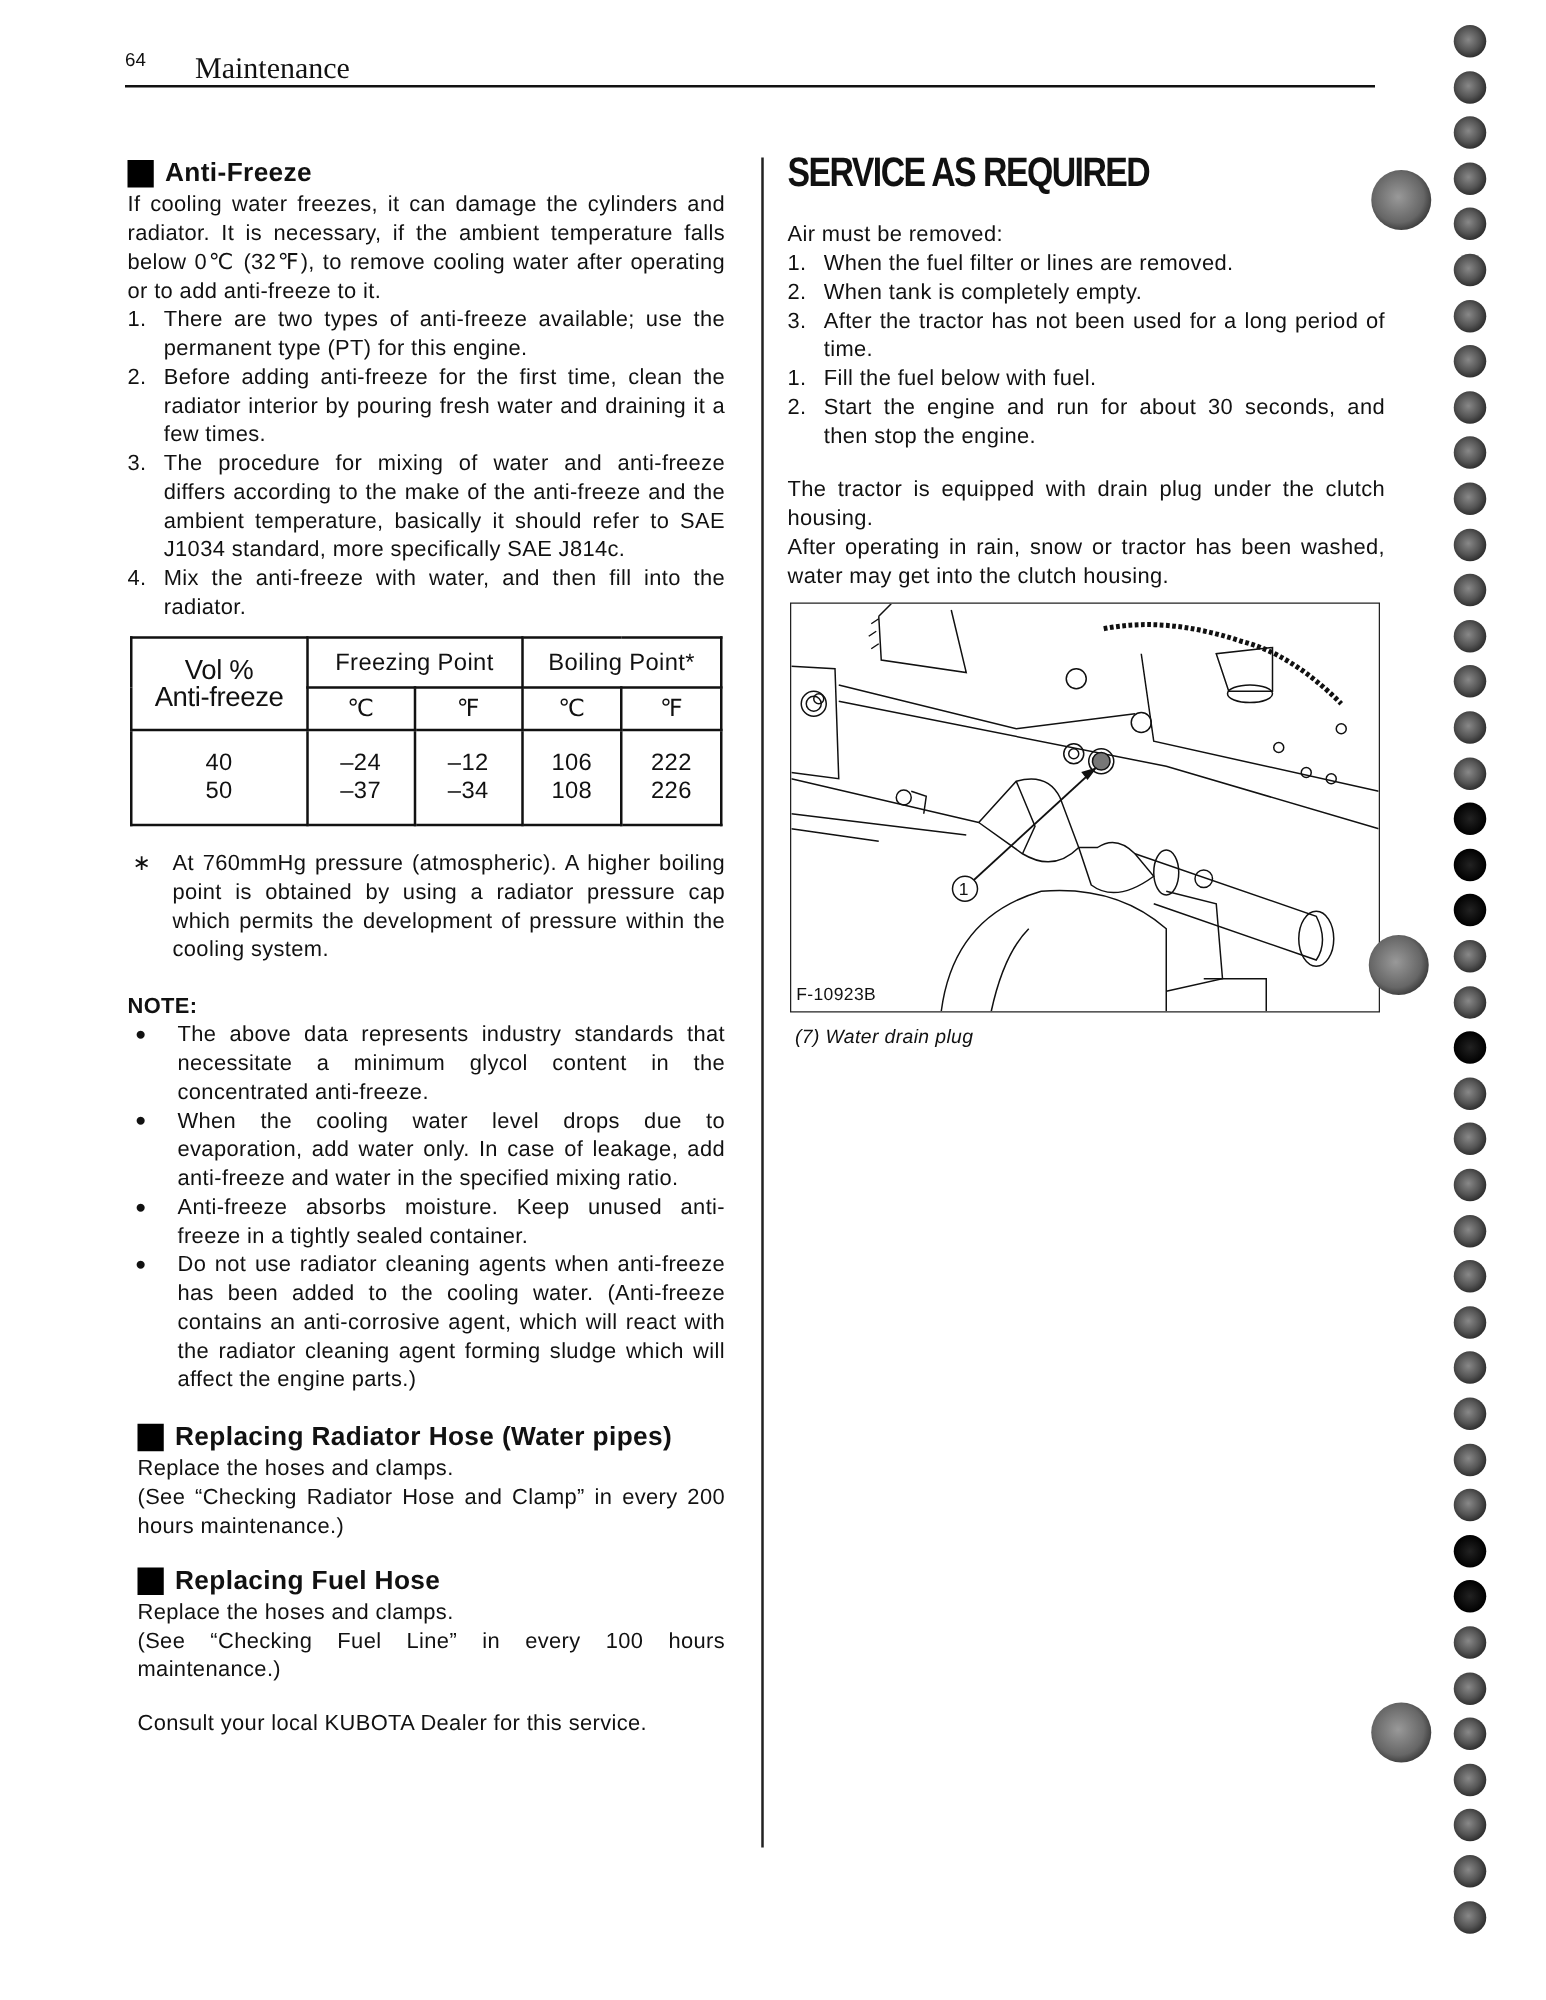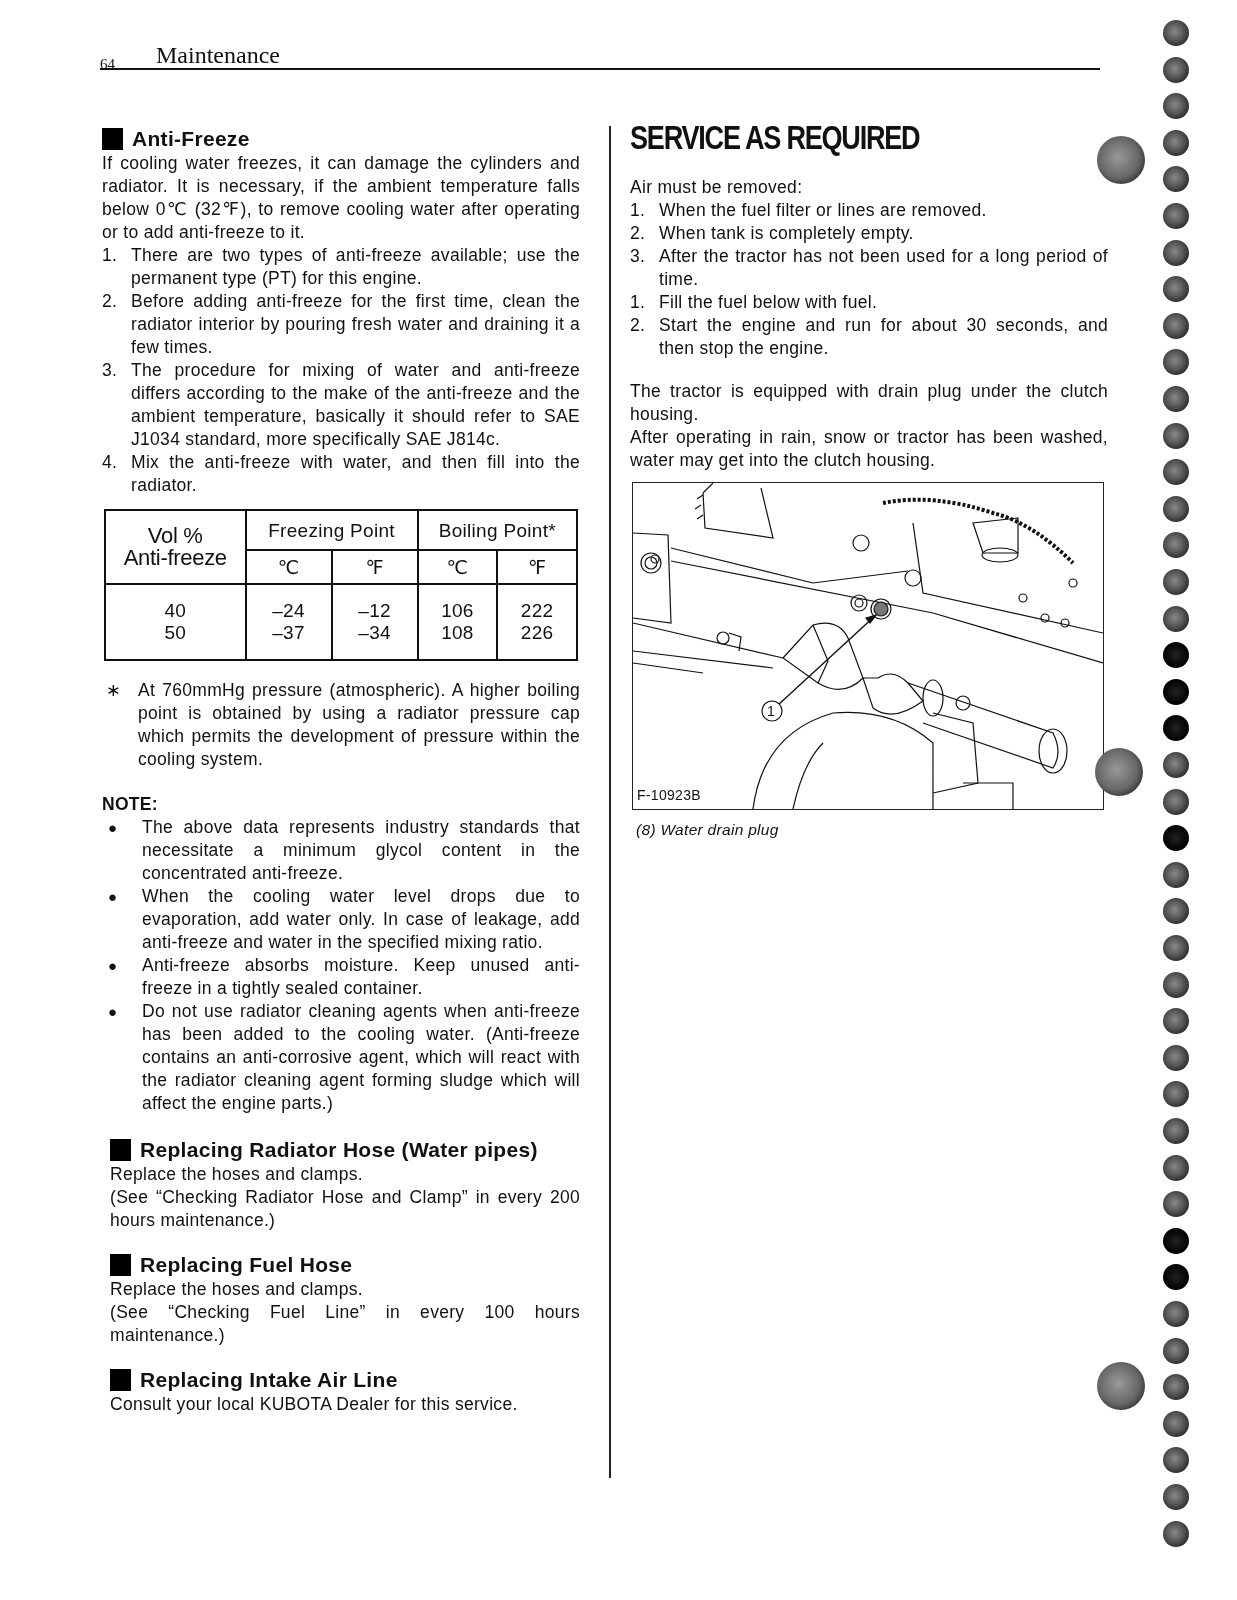--- a/index.html
+++ b/index.html
@@ -1,21 +1,21 @@
 <!DOCTYPE html>
 <html><head>
 <meta charset="utf-8">
 <style>
   html, body { margin: 0; padding: 0; background: #ffffff; }
   body {
     width: 1237px; height: 1600px; position: relative; overflow: hidden;
     font-family: "Liberation Sans", "DejaVu Sans", sans-serif; color: #111;
   }
   .header { position: absolute; left: 100px; top: 40px; width: 1000px; height: 30px; }
-  .page-num { position: absolute; left: 0; top: 16px; font-size: 15px; font-family: Liberation Serif, serif; }
+  .page-num { position: absolute; left: 0; top: 0; font-size: 15px; }
   .chapter { position: absolute; left: 56px; top: 2px; font-family: "Liberation Serif", "DejaVu Serif", serif; font-size: 24px; }
   .header-rule { position: absolute; left: 0; top: 28px; width: 1000px; height: 2px; background: #111; }
 
   .col { position: absolute; font-size: 17.5px; line-height: 23px; letter-spacing: 0.3px; }
   .col-left { left: 102px; top: 126px; width: 478px; }
   .col-right { left: 630px; top: 118px; width: 478px; }
   .divider { position: absolute; left: 609px; top: 126px; width: 1.5px; height: 1352px; background: #222; }
 
   .sec-h { font-weight: bold; font-size: 21px; line-height: 26px; margin: 0; display: flex; align-items: center; }
   .sq { display: inline-block; width: 21px; height: 22px; background: #000; margin-right: 9px; flex: none; }
@@ -155,24 +155,20 @@
   <section style="margin-top:20px; padding-left:8px;">
     <h2 class="sec-h">
       <span class="sq"></span>
       <span>Replacing Fuel Hose</span>
     </h2>
     <p>Replace the hoses and clamps.</p>
     <p class="justify">(See “Checking Fuel Line” in every 100 hours maintenance.)</p>
   </section>
 
   <section style="margin-top:20px; padding-left:8px;">
-    <h2 class="sec-h">
-      <span class="sq"></span>
-      <span>Replacing Intake Air Line</span>
-    </h2>
     <p>Consult your local KUBOTA Dealer for this service.</p>
   </section>
 </div>
 
 <div class="divider"></div>
 
 <div class="col col-right">
   <h1 class="big-title">SERVICE AS REQUIRED</h1>
 
   <section>
@@ -255,21 +251,21 @@
 
         <path d="M145 222 L243 132" stroke-width="1.4"></path>
         <path d="M243 132 l-10 3 l4 5 z" fill="#111"></path>
       </svg>
       <svg width="470" height="326" style="position:absolute;left:0;top:0">
         <circle cx="139" cy="228" r="10" fill="#fff" stroke="#111" stroke-width="1.2"></circle>
       </svg>
       <span style="position:absolute;left:134px;top:217px;font-size:14px;">1</span>
       <span class="fig-code">F-10923B</span>
     </div>
-    <div class="caption">(8) Water drain plug</div>
+    <div class="caption">(7) Water drain plug</div>
   </section>
 </div>
 
 <div class="binder">
   <div class="hole big" style="left:-10px; top:136px;"></div>
   <div class="hole big" style="left:-12px; top:748px;"></div>
   <div class="hole big" style="left:-10px; top:1362px;"></div>
   <div id="small-holes">
       <div class="hole" style="left: 56px; top: 20px;"></div>
       <div class="hole" style="left: 56px; top: 56.6px;"></div>

